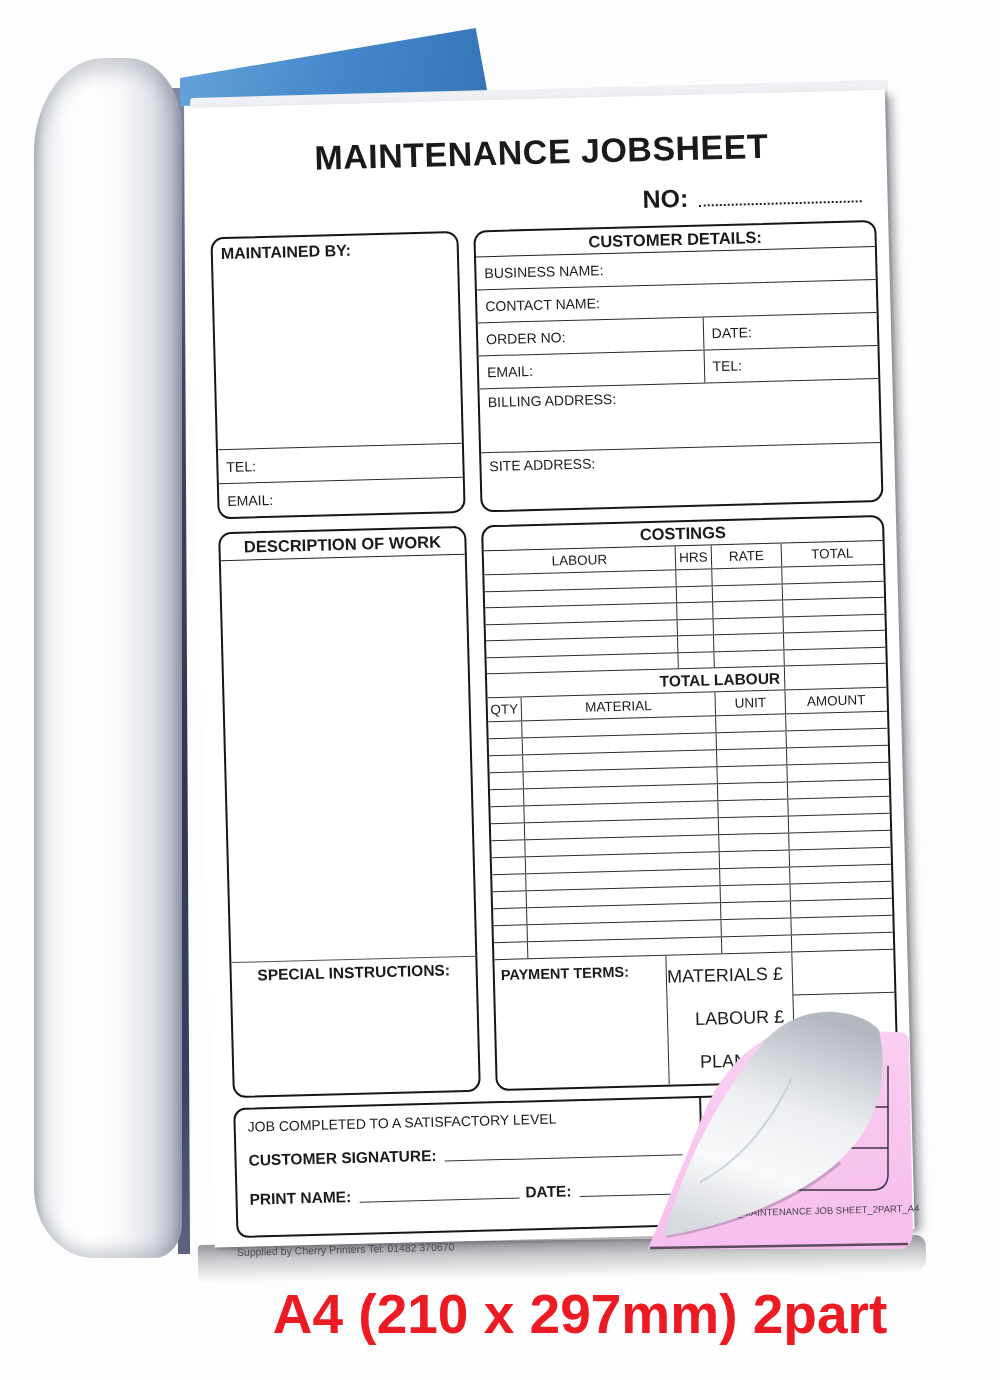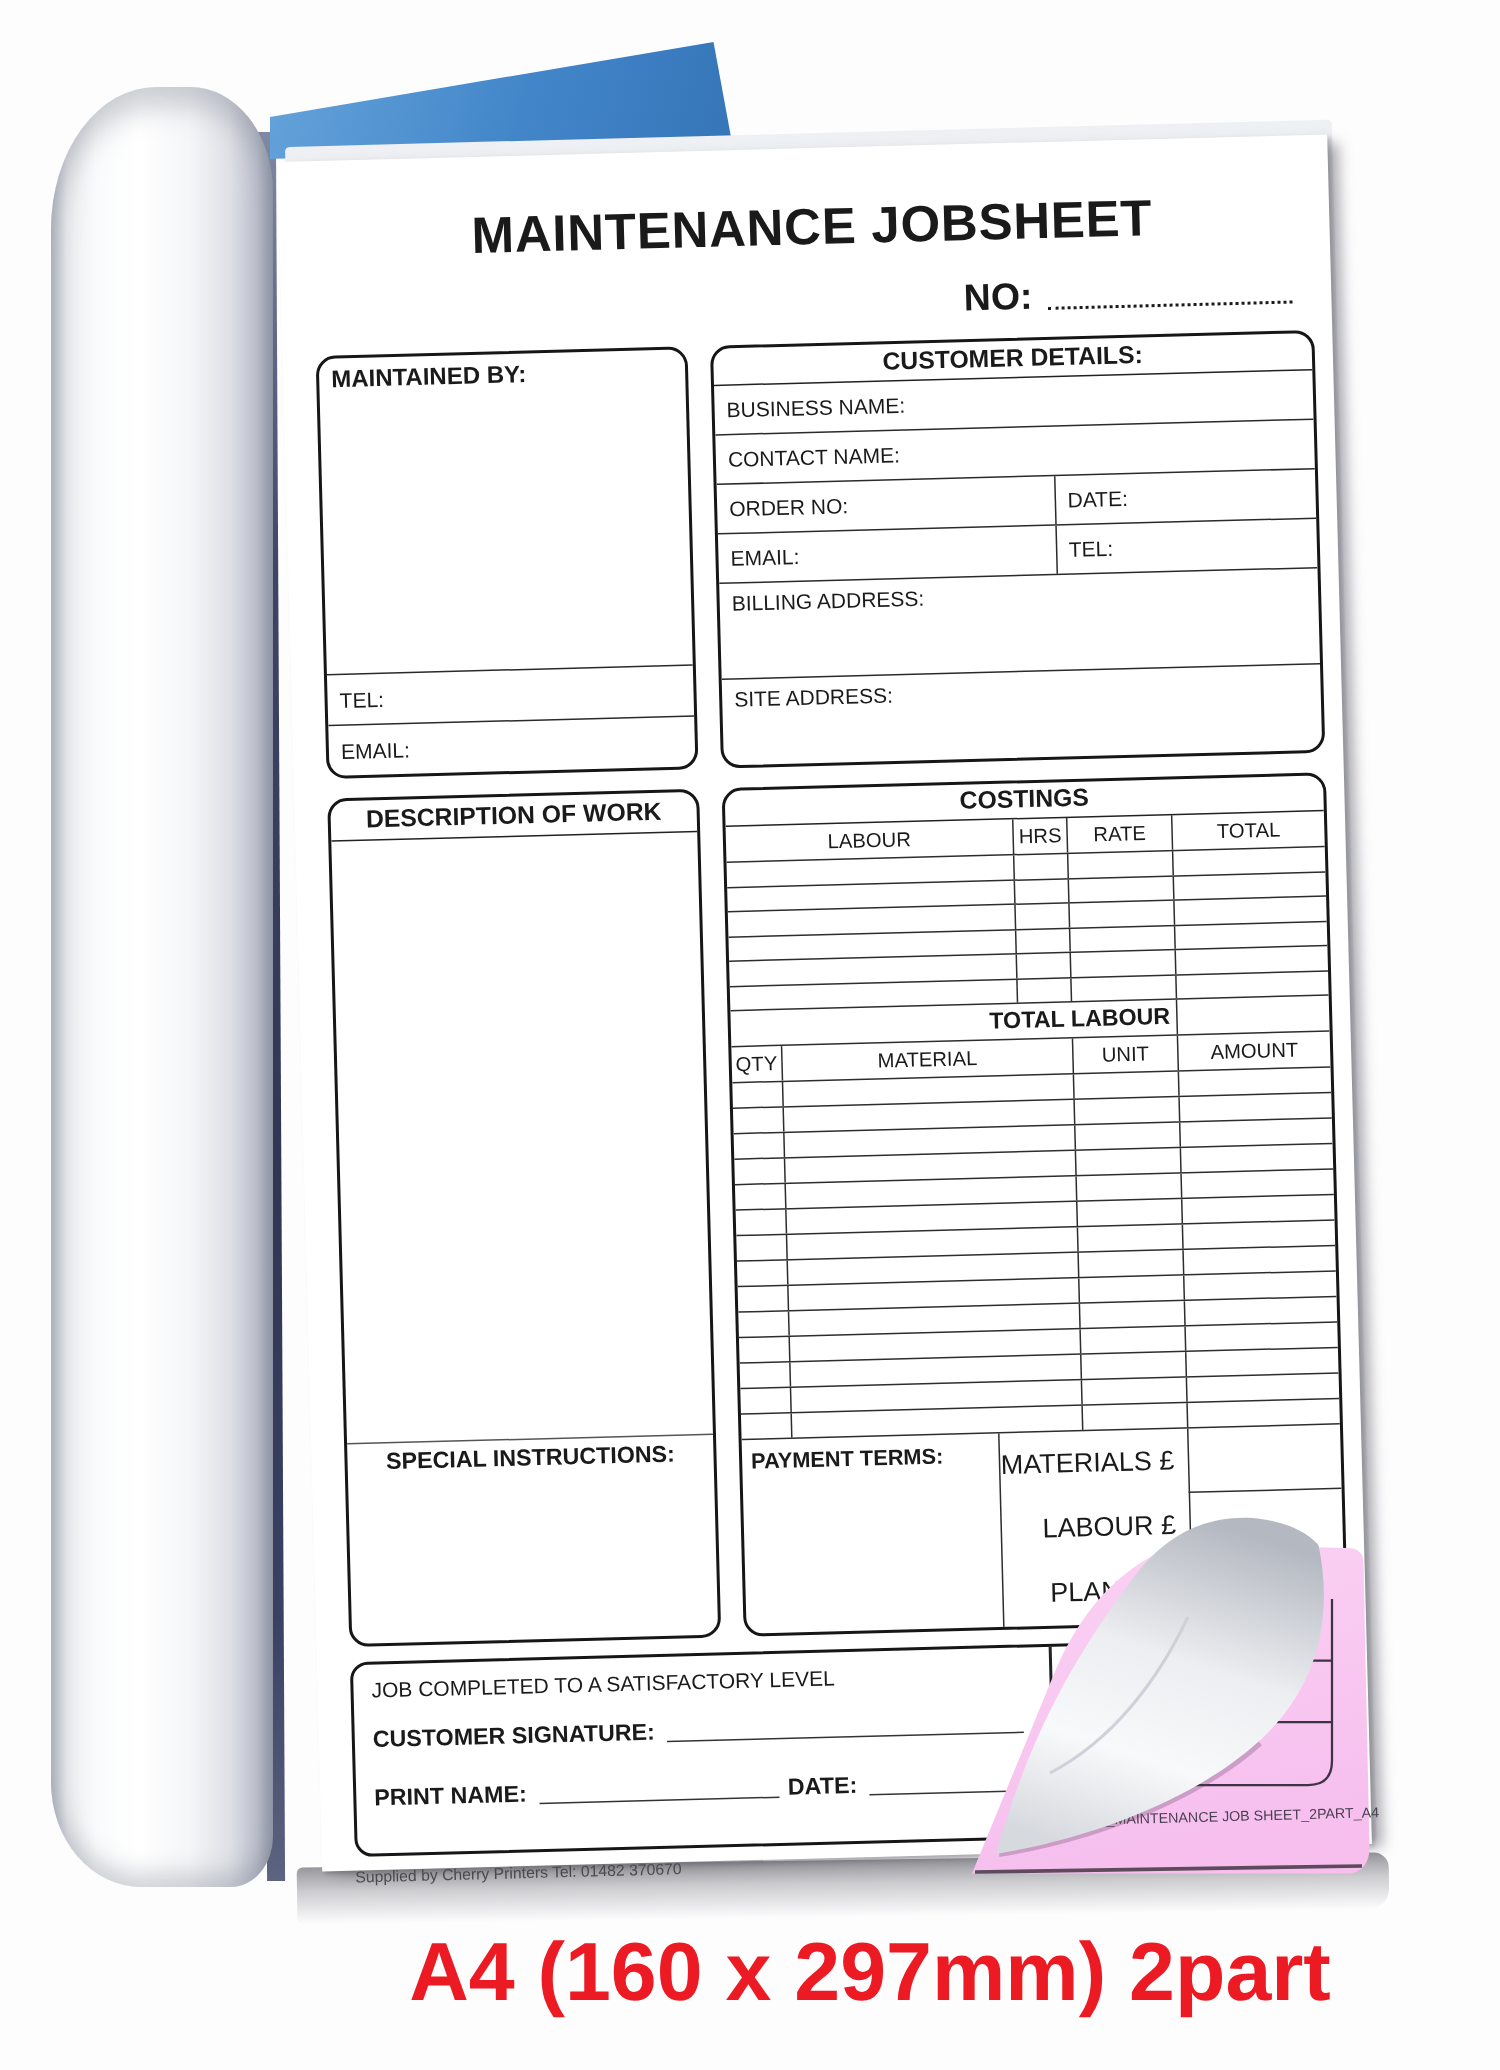--- a/index.html
+++ b/index.html
@@ -393,14 +393,14 @@
     <text x="822" y="1214" text-anchor="middle" font-size="9.5" fill="#4a3f52" font-family="Liberation Sans, sans-serif" transform="rotate(-1.5 822 1214)">CP_MAINTENANCE JOB SHEET_2PART_A4</text>
     <path d="M 650,1248 L 908,1244" stroke="#5d4a5c" stroke-width="2.5" fill="none"></path>
 
     <path fill="none" d="M 666,1236 C 738,1224 802,1196 840,1162" stroke="rgba(95,60,95,0.28)" stroke-width="4"></path>
     <path d="M 757,1050 C 778,1022 806,1010 835,1012 C 858,1014 872,1022 879,1030
              C 891,1088 872,1132 838,1162 C 800,1196 736,1224 664,1236
              C 686,1158 716,1104 757,1050 Z" fill="url(#gcurl)"></path>
     <path fill="none" d="M 700,1182 C 742,1160 772,1120 792,1078" stroke="#cdd1d8" stroke-width="2"></path>
   </svg>
 
-  <div class="caption">A4 (160 x 297mm) 2part</div>
+  <div class="caption">A4 (210 x 297mm) 2part</div>
 </div>
 
 </body></html>

